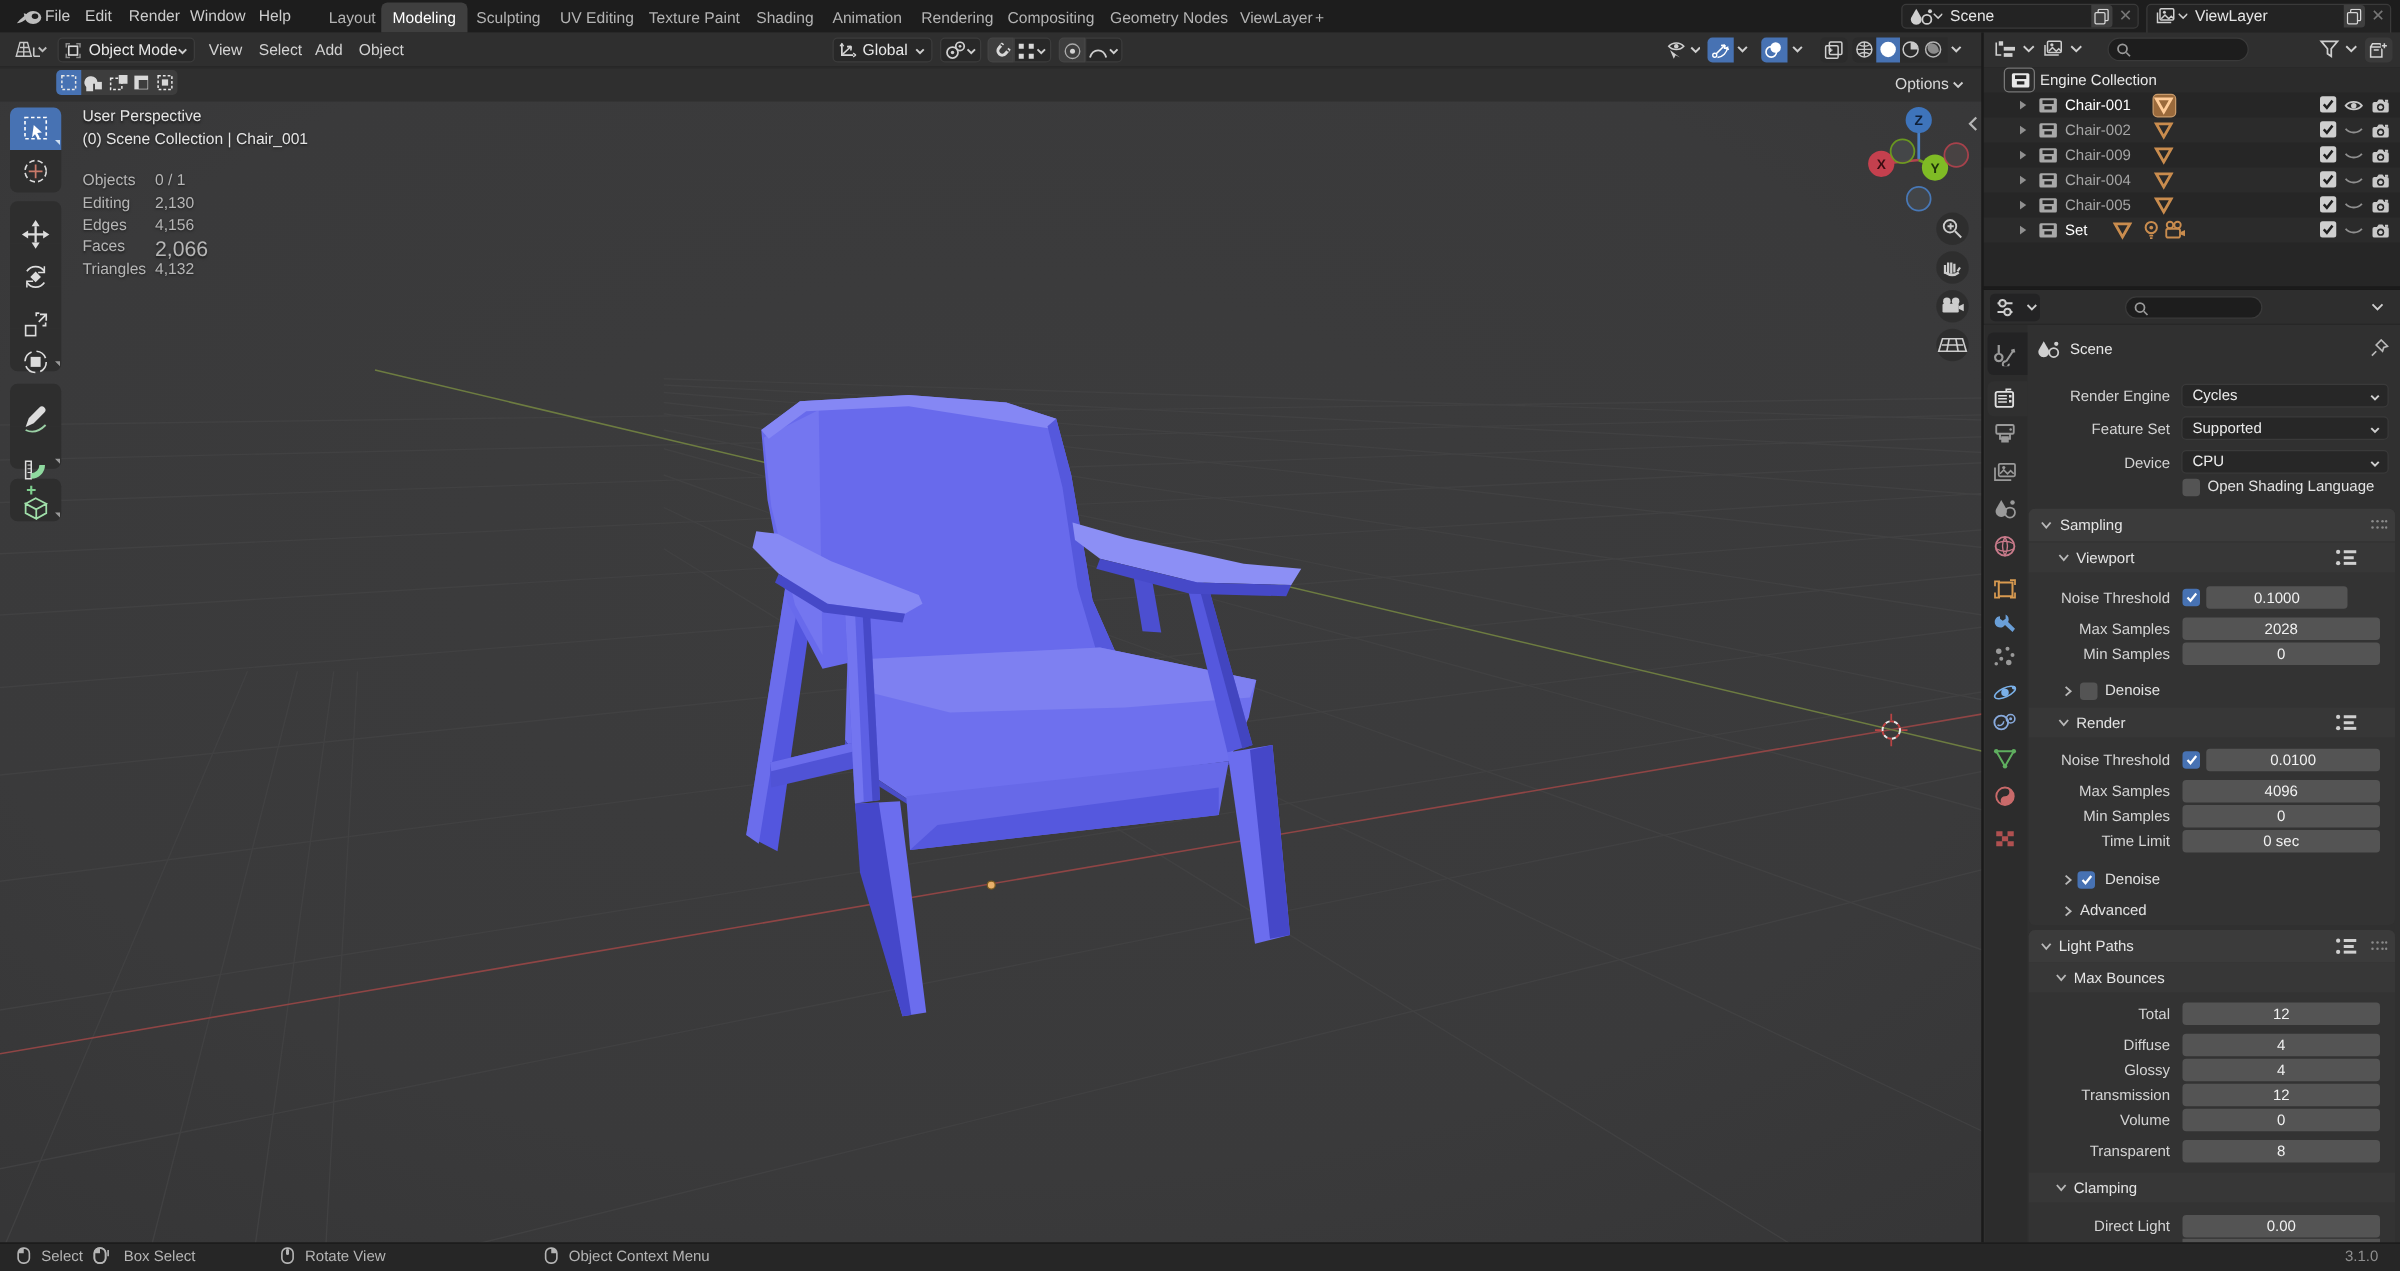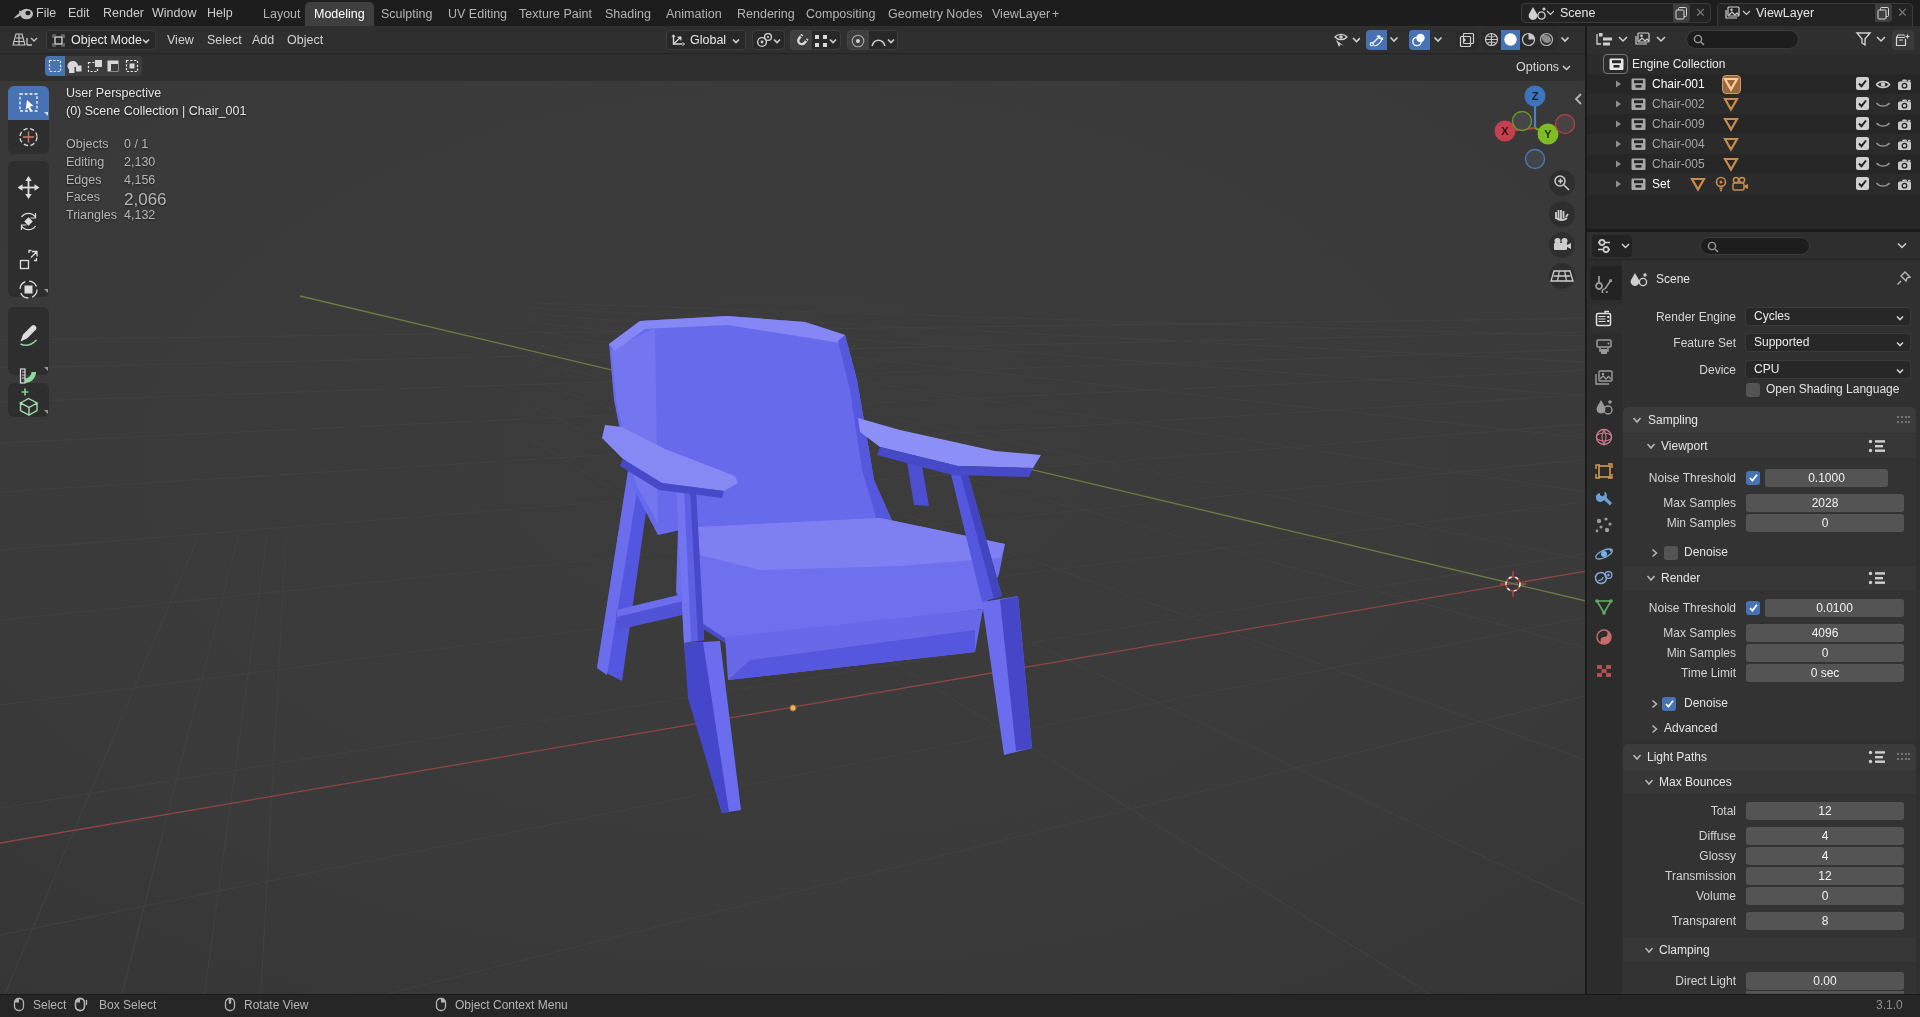--- a/index.html
+++ b/index.html
@@ -773,21 +773,21 @@
       <rect x="7" y="6" width="8" height="2.4"></rect>
       <rect x="7" y="10.5" width="10" height="2.4"></rect>
     </g>
   </svg>
 <div class="plbl" style="top:469px">Noise Threshold</div>
 <div class="abs" style="left:1746px;top:471px;width:14px;height:14px;background:#4772b3;border-radius:3px">
         <svg class="abs" style="left:1.5px;top:2px" width="11" height="10" viewBox="0 0 11 10">
       <path d="M2 5 l2.4 2.6 L9 1.8" fill="none" stroke="#fff" stroke-width="1.8"></path>
     </svg>
   </div>
-<div class="vbox" style="left:1765px;top:469px;width:123px">0.1000</div>
+<div class="vbox" style="left:1765px;top:469px;width:113px">0.1000</div>
 <div class="plbl" style="top:494px">Max Samples</div>
 <div class="vbox" style="left:1746px;top:494px;width:158px">2028</div>
 <div class="plbl" style="top:514px">Min Samples</div>
 <div class="vbox" style="left:1746px;top:514px;width:158px">0</div>
 <svg class="abs" style="left:1650px;top:548px" width="9" height="10" viewBox="0 0 9 10">
     <path d="M2.5 1.5 l4 3.5 -4 3.5" fill="none" stroke="#b9b9b9" stroke-width="1.5"></path>
   </svg>
 <div class="abs" style="left:1664px;top:546px;width:14px;height:14px;background:#545454;border-radius:3px"></div>
 <div class="abs" style="left:1684px;top:545px;color:#e2e2e2;font-size:12px">Denoise</div>
 <div class="abs" style="left:1623px;top:566px;width:293px;height:24px;background:#373737"></div>

